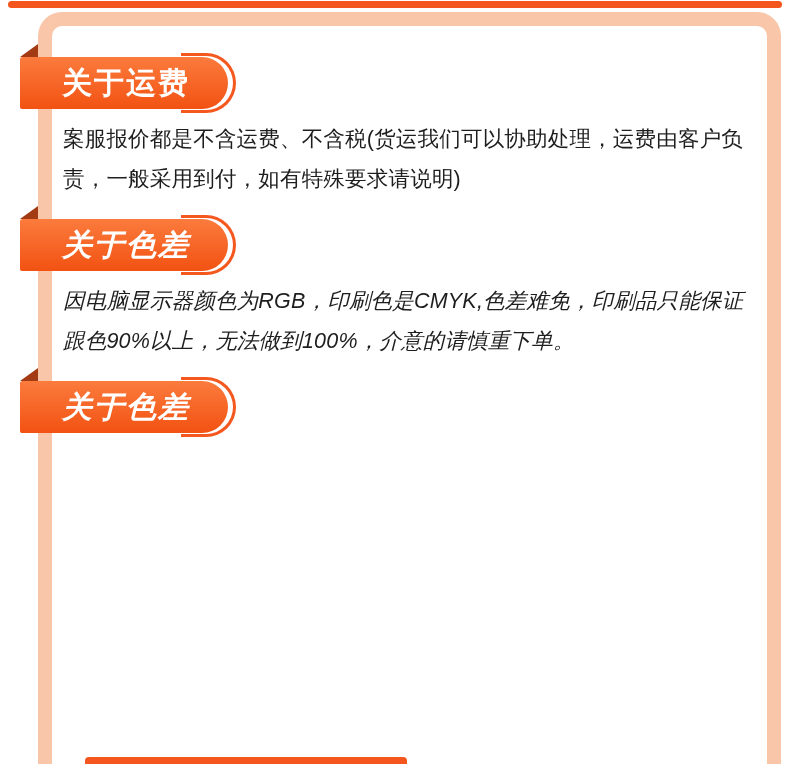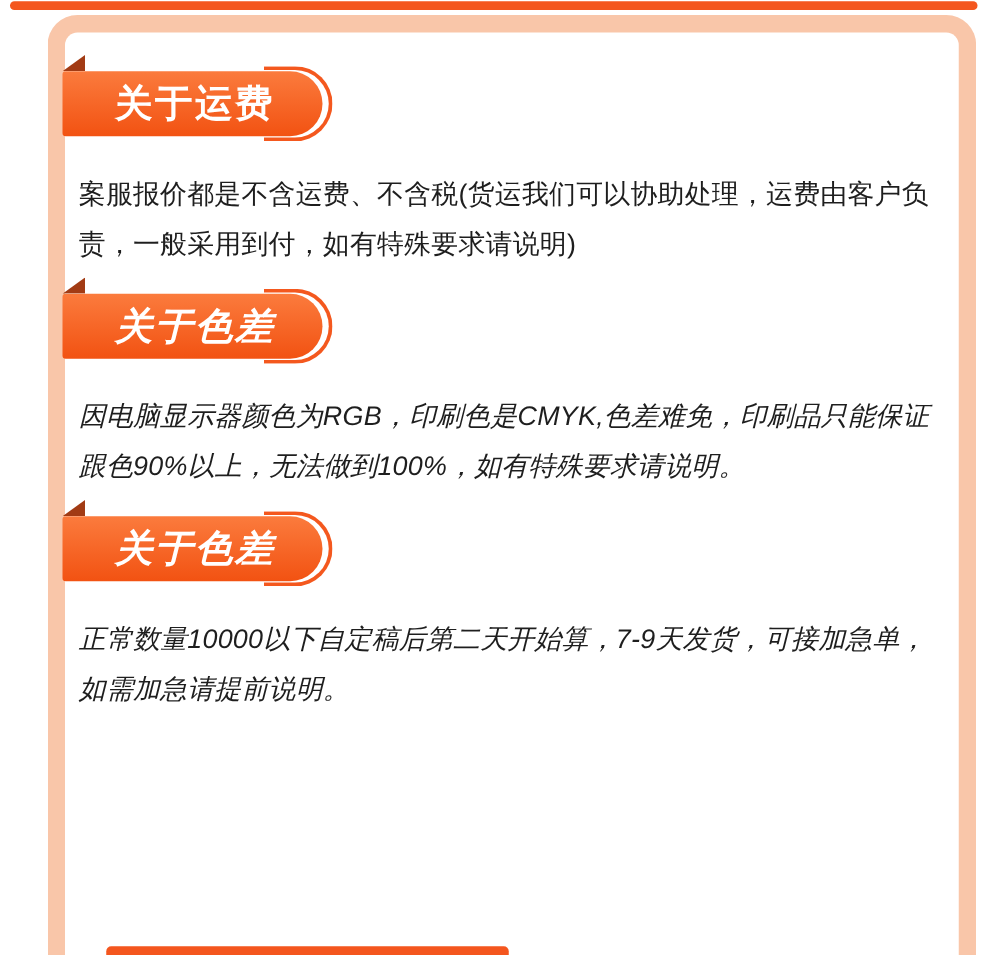--- a/index.html
+++ b/index.html
@@ -16,42 +16,42 @@
     position:absolute;left:38px;top:12px;width:743px;height:760px;
     box-sizing:border-box;
     border:14px solid #F9C6A9;border-bottom:none;
     border-radius:24px 24px 0 0;
     background:#ffffff;
   }
   .section{position:relative;}
   .sec-1{margin-top:31px;}
   .sec-2,.sec-3,.sec-4{margin-top:20px;font-style:italic;}
   .ribbon{
-    position:relative;left:-32px;height:52px;width:230px;margin-left:30px;
+    position:relative;left:-32px;height:52px;width:230px;
   }
   .fold{
     position:absolute;left:0;top:-13px;width:18px;height:13px;
     background:#A23B14;
     clip-path:polygon(0 100%,100% 0,100% 100%);
   }
   .badge{
     position:relative;margin:0;height:52px;display:inline-flex;align-items:center;
     padding:0 38px 0 42px;
     background:linear-gradient(180deg,#FB7B3D 0%,#F25212 100%);
     border-radius:3px 30px 30px 3px;
     color:#ffffff;font-size:30px;font-weight:bold;letter-spacing:2px;
     white-space:nowrap;
   }
   .badge::after{
     content:"";position:absolute;right:-8px;top:-4px;bottom:-4px;width:52px;
     border:3px solid #F4581E;border-left:none;
     border-radius:0 33px 33px 0;
   }
   .body-text{
-    margin:26px 0 0;padding:0 8px 0 11px;
+    margin:10px 0 0;padding:0 8px 0 11px;
     font-size:21.5px;line-height:40px;color:#1E1E1E;font-weight:500;
     letter-spacing:0.2px;
     word-break:break-all;
   }
   .bottom-strip{
     position:absolute;left:85px;bottom:0;width:322px;height:7px;
     background:#F4561E;border-radius:4px 4px 0 0;
   }
 </style>
 </head>
@@ -67,27 +67,26 @@
       <h2 class="badge">关于运费</h2>
     </div>
     <p class="body-text">案服报价都是不含运费、不含税(货运我们可以协助处理，运费由客户负责，一般采用到付，如有特殊要求请说明)</p>
   </div>
 
   <div class="section sec-2">
     <div class="ribbon">
       <div class="fold"></div>
       <h2 class="badge">关于色差</h2>
     </div>
-    <p class="body-text">因电脑显示器颜色为RGB，印刷色是CMYK,色差难免，印刷品只能保证跟色90%以上，无法做到100%，如有特殊要求请说明。</p>
+    <p class="body-text">因电脑显示器颜色为RGB，印刷色是CMYK,色差难免，印刷品只能保证跟色90%以上，无法做到100%，介意的请慎重下单。</p>
   </div>
 
 
   <div class="section sec-4">
     <div class="ribbon">
       <div class="fold"></div>
       <h2 class="badge">关于色差</h2>
     </div>
-    <p class="body-text">正常数量10000以下自定稿后第二天开始算，7-9天发货，可接加急单，如需加急请提前说明。</p>
   </div>
 
 </div>
 
 <div class="bottom-strip"></div>
 
 </body></html>

